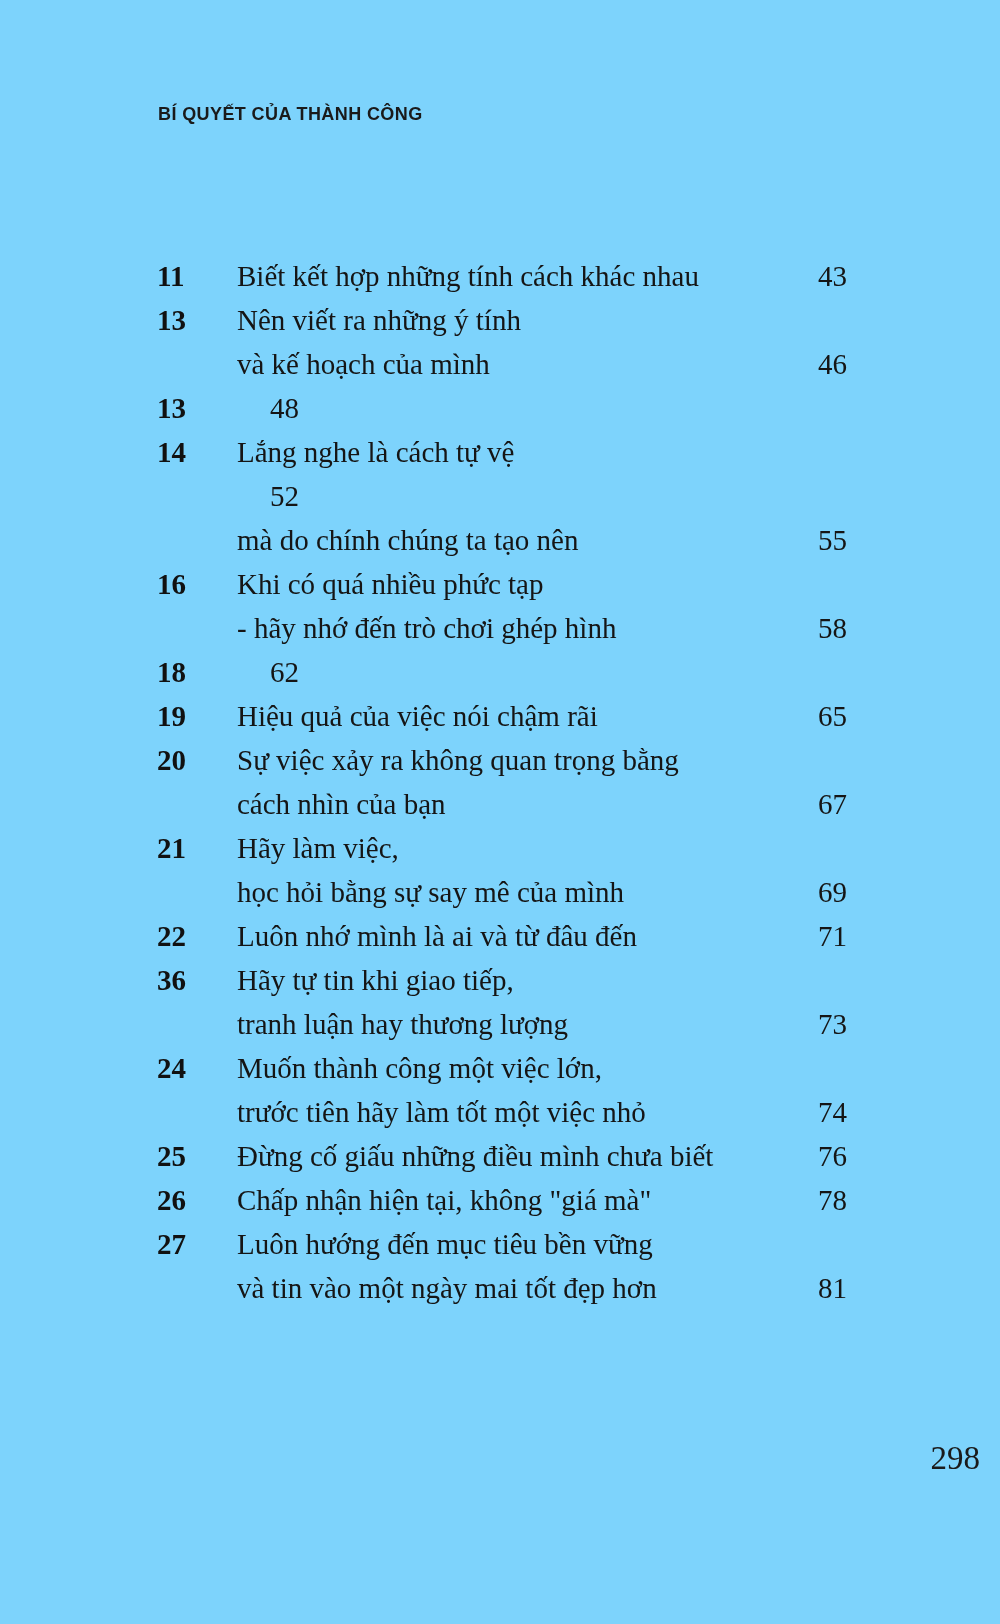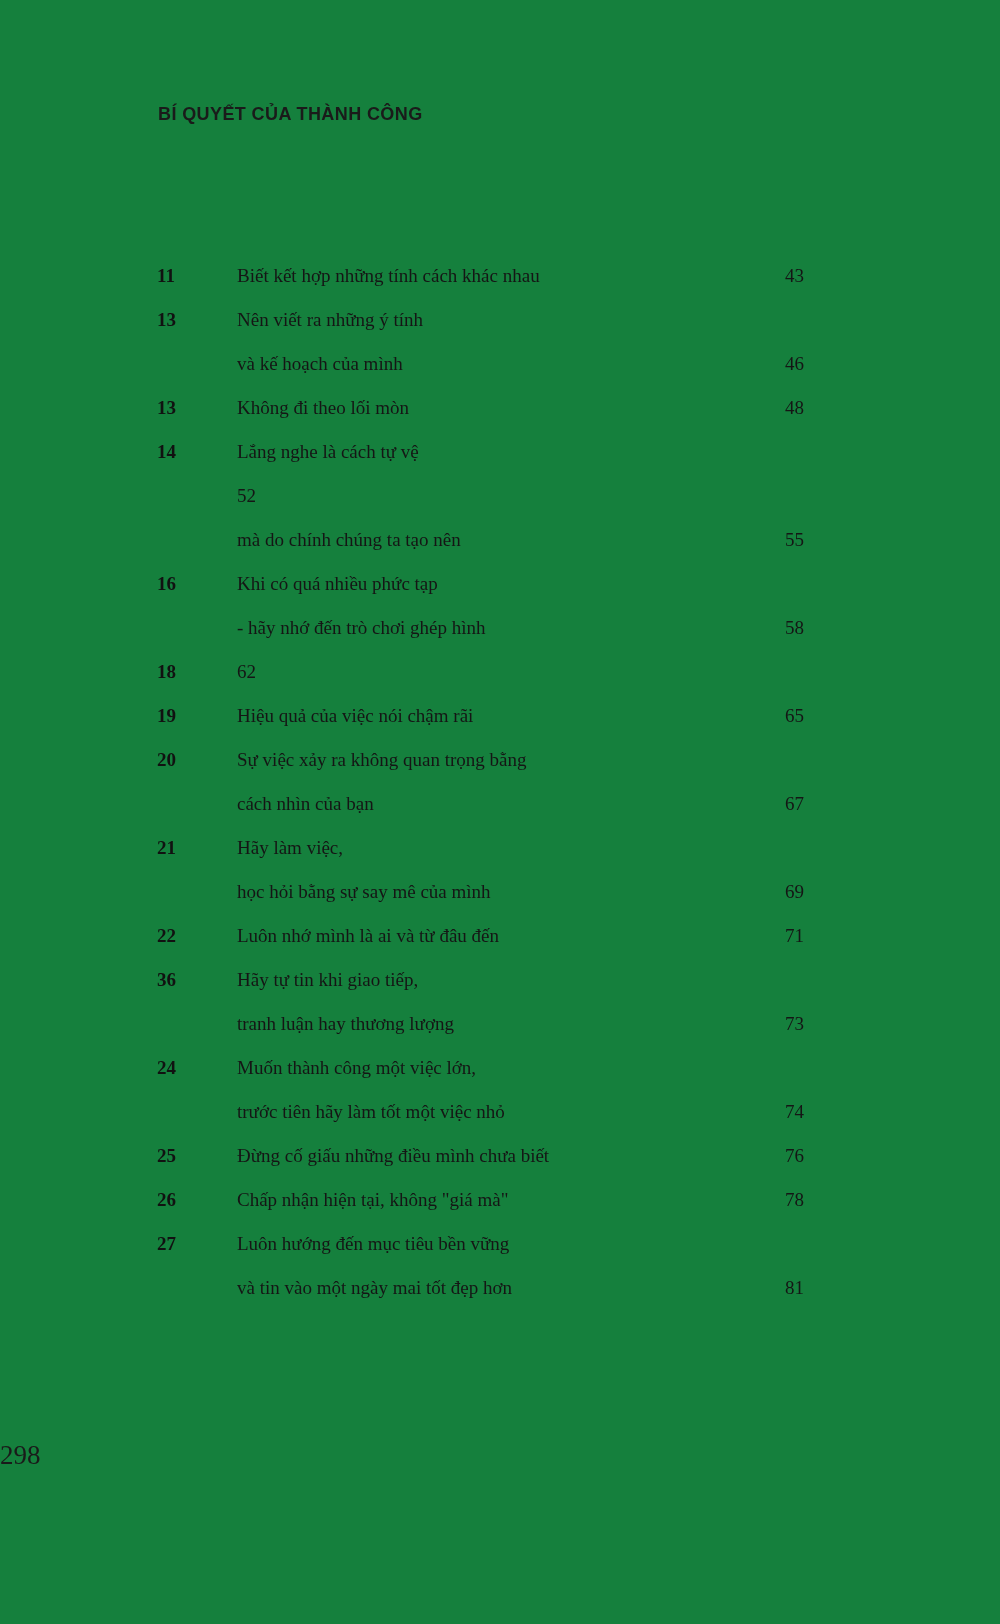--- a/index.html
+++ b/index.html
@@ -9,21 +9,21 @@
     width: 1000px;
     height: 1624px;
     background: #ffffff;
     font-family: "Liberation Serif", serif;
     color: #151515;
   }
   .page {
     position: relative;
     width: 1000px;
     height: 1624px;
-    background: #15803d;
+    background: #7dd3fc;
     overflow: hidden;
   }
   .running-header {
     position: absolute;
     top: 104px;
     left: 158px;
     font-family: "Liberation Sans", sans-serif;
     font-size: 18px;
     font-weight: 700;
     letter-spacing: 0.4px;
@@ -33,46 +33,47 @@
   .toc {
     position: absolute;
     top: 254px;
     left: 157px;
     width: 690px;
   }
   .toc-row {
     display: flex;
     height: 44px;
     line-height: 44px;
-    font-size: 19px;
+    font-size: 29px;
     white-space: nowrap;
   }
   .col-num {
     width: 80px;
     flex: 0 0 80px;
     font-weight: 700;
     color: #111;
   }
   .col-title {
     flex: 1 1 auto;
     overflow: visible;
     color: #151515;
   }
   .col-page {
     width: 62px;
     flex: 0 0 62px;
+    text-align: right;
     color: #151515;
   }
   .footer-page-number {
     position: absolute;
     top: 1440px;
     left: 0;
     width: 980px;
-    text-align: left;
-    font-size: 27px;
+    text-align: right;
+    font-size: 33px;
     color: #1a1a1a;
   }
 </style>
 </head>
 <body>
 
 <div class="page">
 
   <div class="running-header">BÍ QUYẾT CỦA THÀNH CÔNG</div>
 
@@ -87,21 +88,20 @@
         <div class="col-title">Nên viết ra những ý tính</div>
         <div class="col-page"></div>
       </div>
       <div class="toc-row">
         <div class="col-num"></div>
         <div class="col-title">và kế hoạch của mình</div>
         <div class="col-page">46</div>
       </div>
       <div class="toc-row">
         <div class="col-num">13</div>
-        <div class="col-title">Không đi theo lối mòn</div>
         <div class="col-page">48</div>
       </div>
       <div class="toc-row">
         <div class="col-num">14</div>
         <div class="col-title">Lắng nghe là cách tự vệ</div>
         <div class="col-page"></div>
       </div>
       <div class="toc-row">
         <div class="col-num"></div>
         <div class="col-page">52</div>

